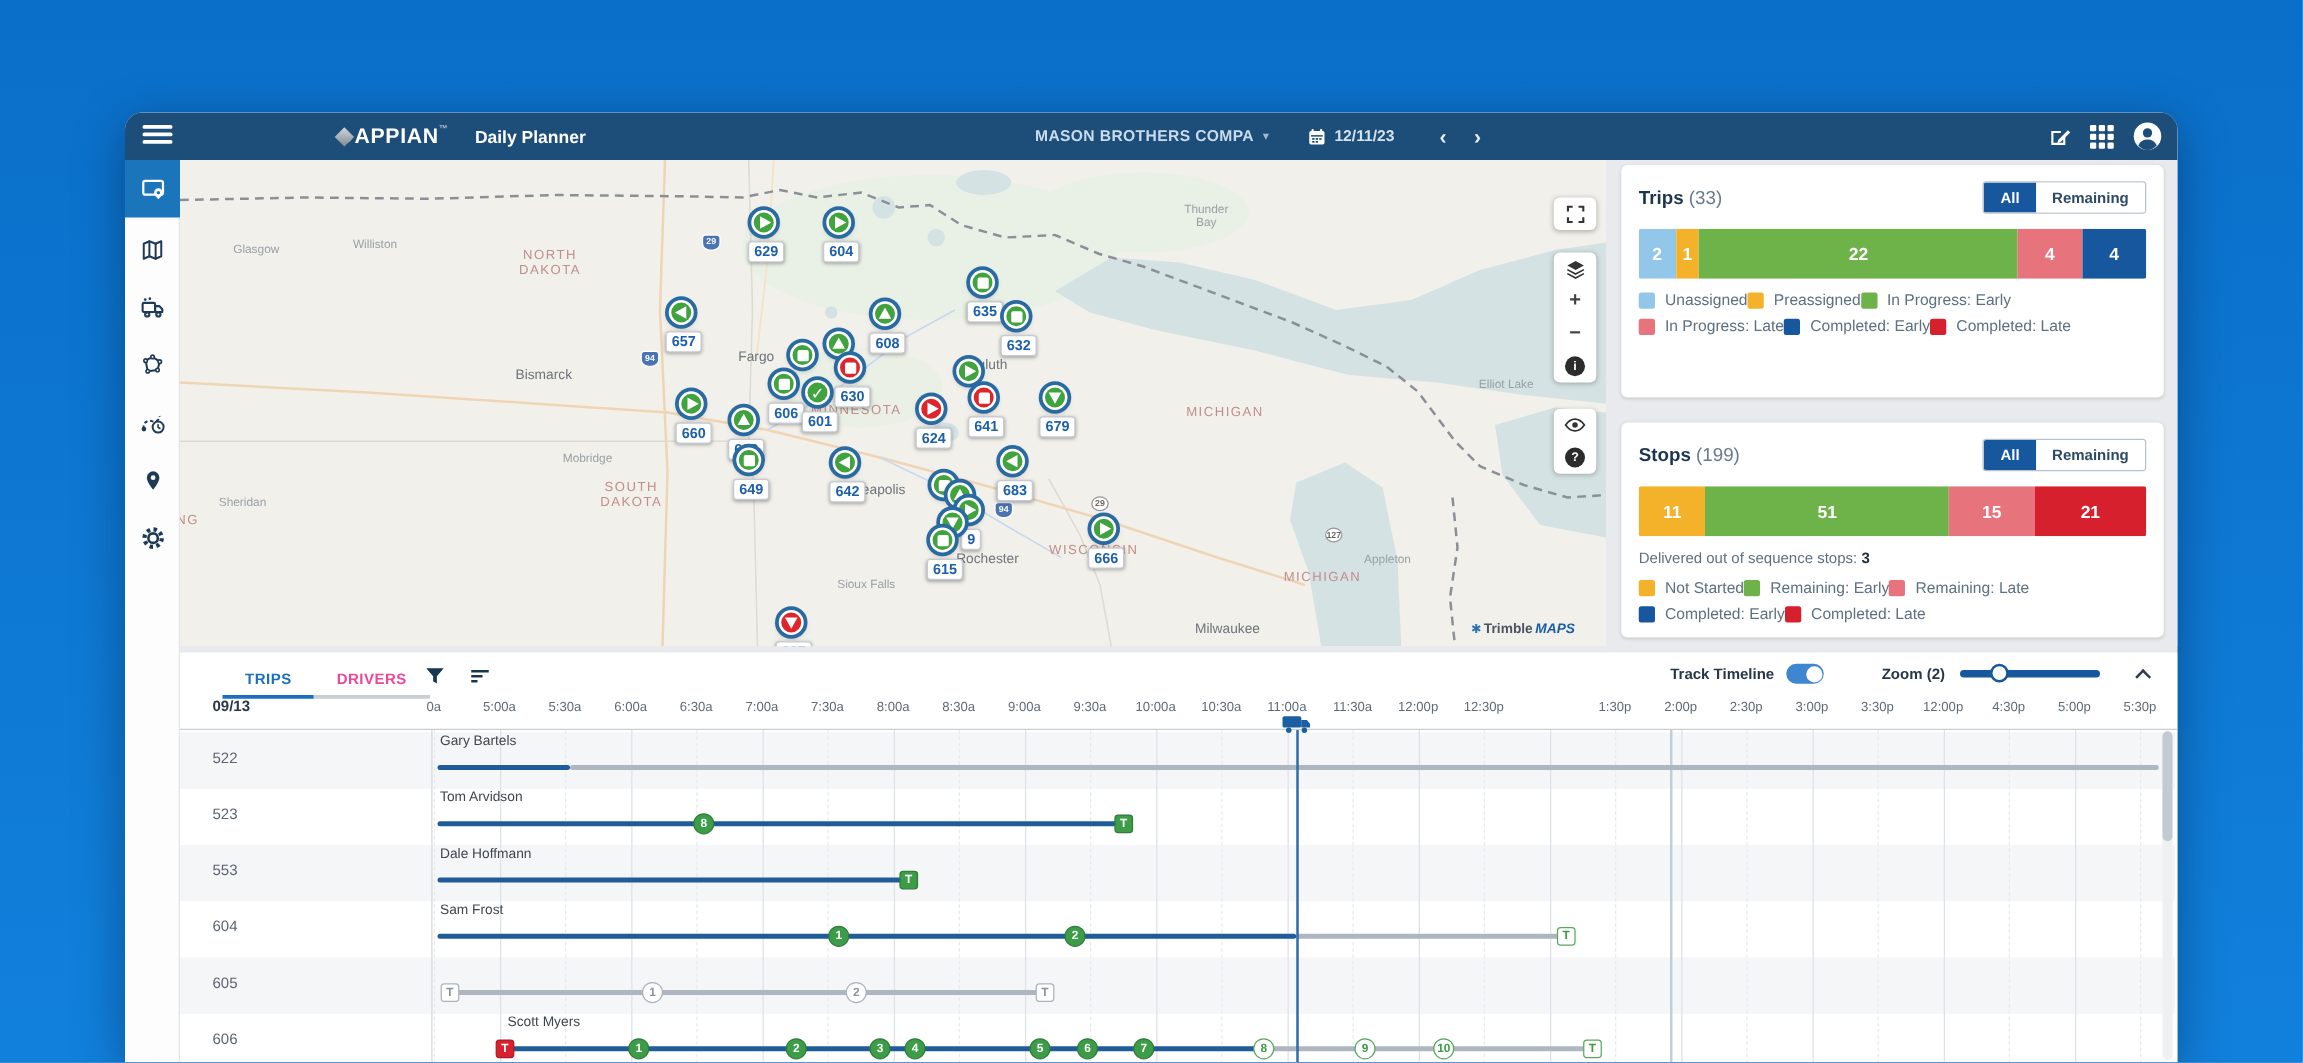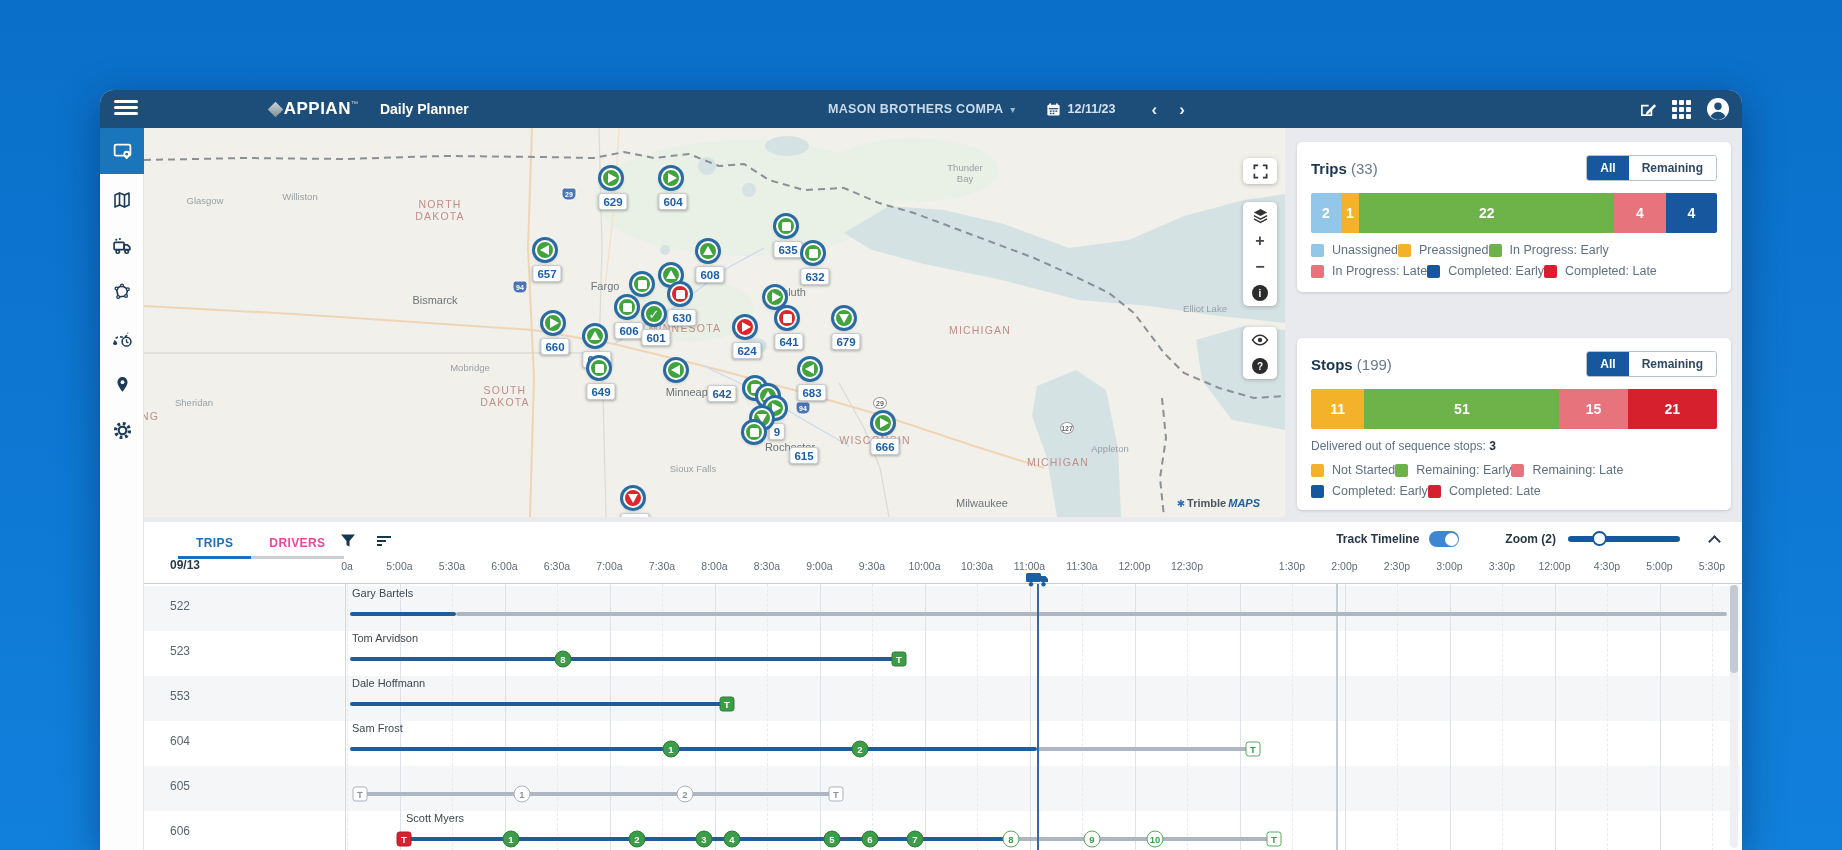--- a/index.html
+++ b/index.html
@@ -50,21 +50,21 @@
   .sym.check{color:#fff;font-size:13px;font-weight:bold;line-height:1;}
   .mlab{position:absolute;transform:translateX(-50%);background:#fff;border:1px solid #c6cbd1;border-radius:3px;padding:0 4px;height:17px;line-height:16px;font-size:11.5px;font-weight:bold;color:#1d5fa8;box-shadow:0 1px 3px rgba(0,0,0,.3);white-space:nowrap;}
   .mctl{position:absolute;width:34px;background:#fff;border-radius:5px;box-shadow:0 1px 4px rgba(0,0,0,.25);right:8px;overflow:hidden;}
   .mbtn{width:34px;height:26px;display:flex;align-items:center;justify-content:center;cursor:pointer;color:#444;font-size:16px;font-weight:bold;}
   .mbtn .blk{width:16px;height:16px;background:#2c2c2c;color:#fff;border-radius:50%;font-size:10px;font-weight:bold;display:flex;align-items:center;justify-content:center;}
   .attrib{position:absolute;right:25px;bottom:8px;font-size:11px;font-weight:bold;display:flex;align-items:center;gap:2px;}
   .attrib .star{color:#2a71b8;font-size:10px;} .attrib .b1{color:#4a5560;} .attrib .b2{color:#1b5fa8;font-style:italic;}
   
   .rpanel{position:absolute;left:1185px;top:38px;width:457px;height:389px;background:#e8eaee;}
   .card{position:absolute;left:12px;width:434px;background:#fff;border-radius:5px;box-shadow:0 1px 3px rgba(0,0,0,.15);padding:13px 14px;}
-  .card.trips{top:14px;height:150px;} .card.stops{top:210px;height:172px;}
+  .card.trips{top:4px;height:186px;} .card.stops{top:210px;height:172px;}
   .crow{display:flex;justify-content:space-between;align-items:center;}
   .ctitle{font-size:15px;color:#1c3550;}
   .ctitle b{font-weight:700;} .ctitle span{color:#68798c;font-weight:400;}
   .seg{display:flex;border:1px solid #b9c2cc;border-radius:3px;overflow:hidden;}
   .seg .opt{font-size:12px;font-weight:bold;padding:5px 13px;cursor:pointer;background:#fff;color:#2c4a66;}
   .seg .opt.on{background:#17579e;color:#fff;}
   .bar{display:flex;height:40px;margin-top:12px;border-radius:2px;overflow:hidden;}
   .bar .bseg{display:flex;align-items:center;justify-content:center;color:#fff;font-size:14px;font-weight:bold;min-width:2px;}
   .lgnd{margin-top:10px;}
   .lgrow{display:flex;margin-top:7px;}
@@ -354,38 +354,38 @@
             <span class="sym play-u"></span>
           </div>
           <div class="mlab" style="left: 453px; top: 223px;">663</div>
           <div class="mmk green" style="left: 445px; top: 230px;">
             <span class="sym square"></span>
           </div>
           <div class="mlab" style="left: 457px; top: 255px;">649</div>
           <div class="mmk green" style="left: 522px; top: 232px;">
             <span class="sym play-l"></span>
           </div>
-          <div class="mlab" style="left: 534px; top: 257px; margin-left: 44px;">642</div>
+          <div class="mlab" style="left: 534px; top: 257px;">642</div>
           <div class="mmk green" style="left: 601px; top: 250px;">
             <span class="sym square"></span>
           </div>
           <div class="mmk green" style="left: 614px; top: 258px;">
             <span class="sym play-u"></span>
           </div>
           <div class="mmk green" style="left: 621px; top: 270px;">
             <span class="sym play-r"></span>
           </div>
           <div class="mlab" style="left: 633px; top: 295px;">9</div>
           <div class="mmk green" style="left: 608px; top: 280px;">
             <span class="sym play-d"></span>
           </div>
           <div class="mmk green" style="left: 600px; top: 294px;">
             <span class="sym square"></span>
           </div>
-          <div class="mlab" style="left: 612px; top: 319px; margin-left: 48px;">615</div>
+          <div class="mlab" style="left: 612px; top: 319px;">615</div>
           <div class="mmk green" style="left: 656px; top: 231px;">
             <span class="sym play-l"></span>
           </div>
           <div class="mlab" style="left: 668px; top: 256px;">683</div>
           <div class="mmk green" style="left: 729px; top: 285px;">
             <span class="sym play-r"></span>
           </div>
           <div class="mlab" style="left: 741px; top: 310px;">666</div>
           <div class="mmk red" style="left: 479px; top: 360px;">
             <span class="sym play-d"></span>

